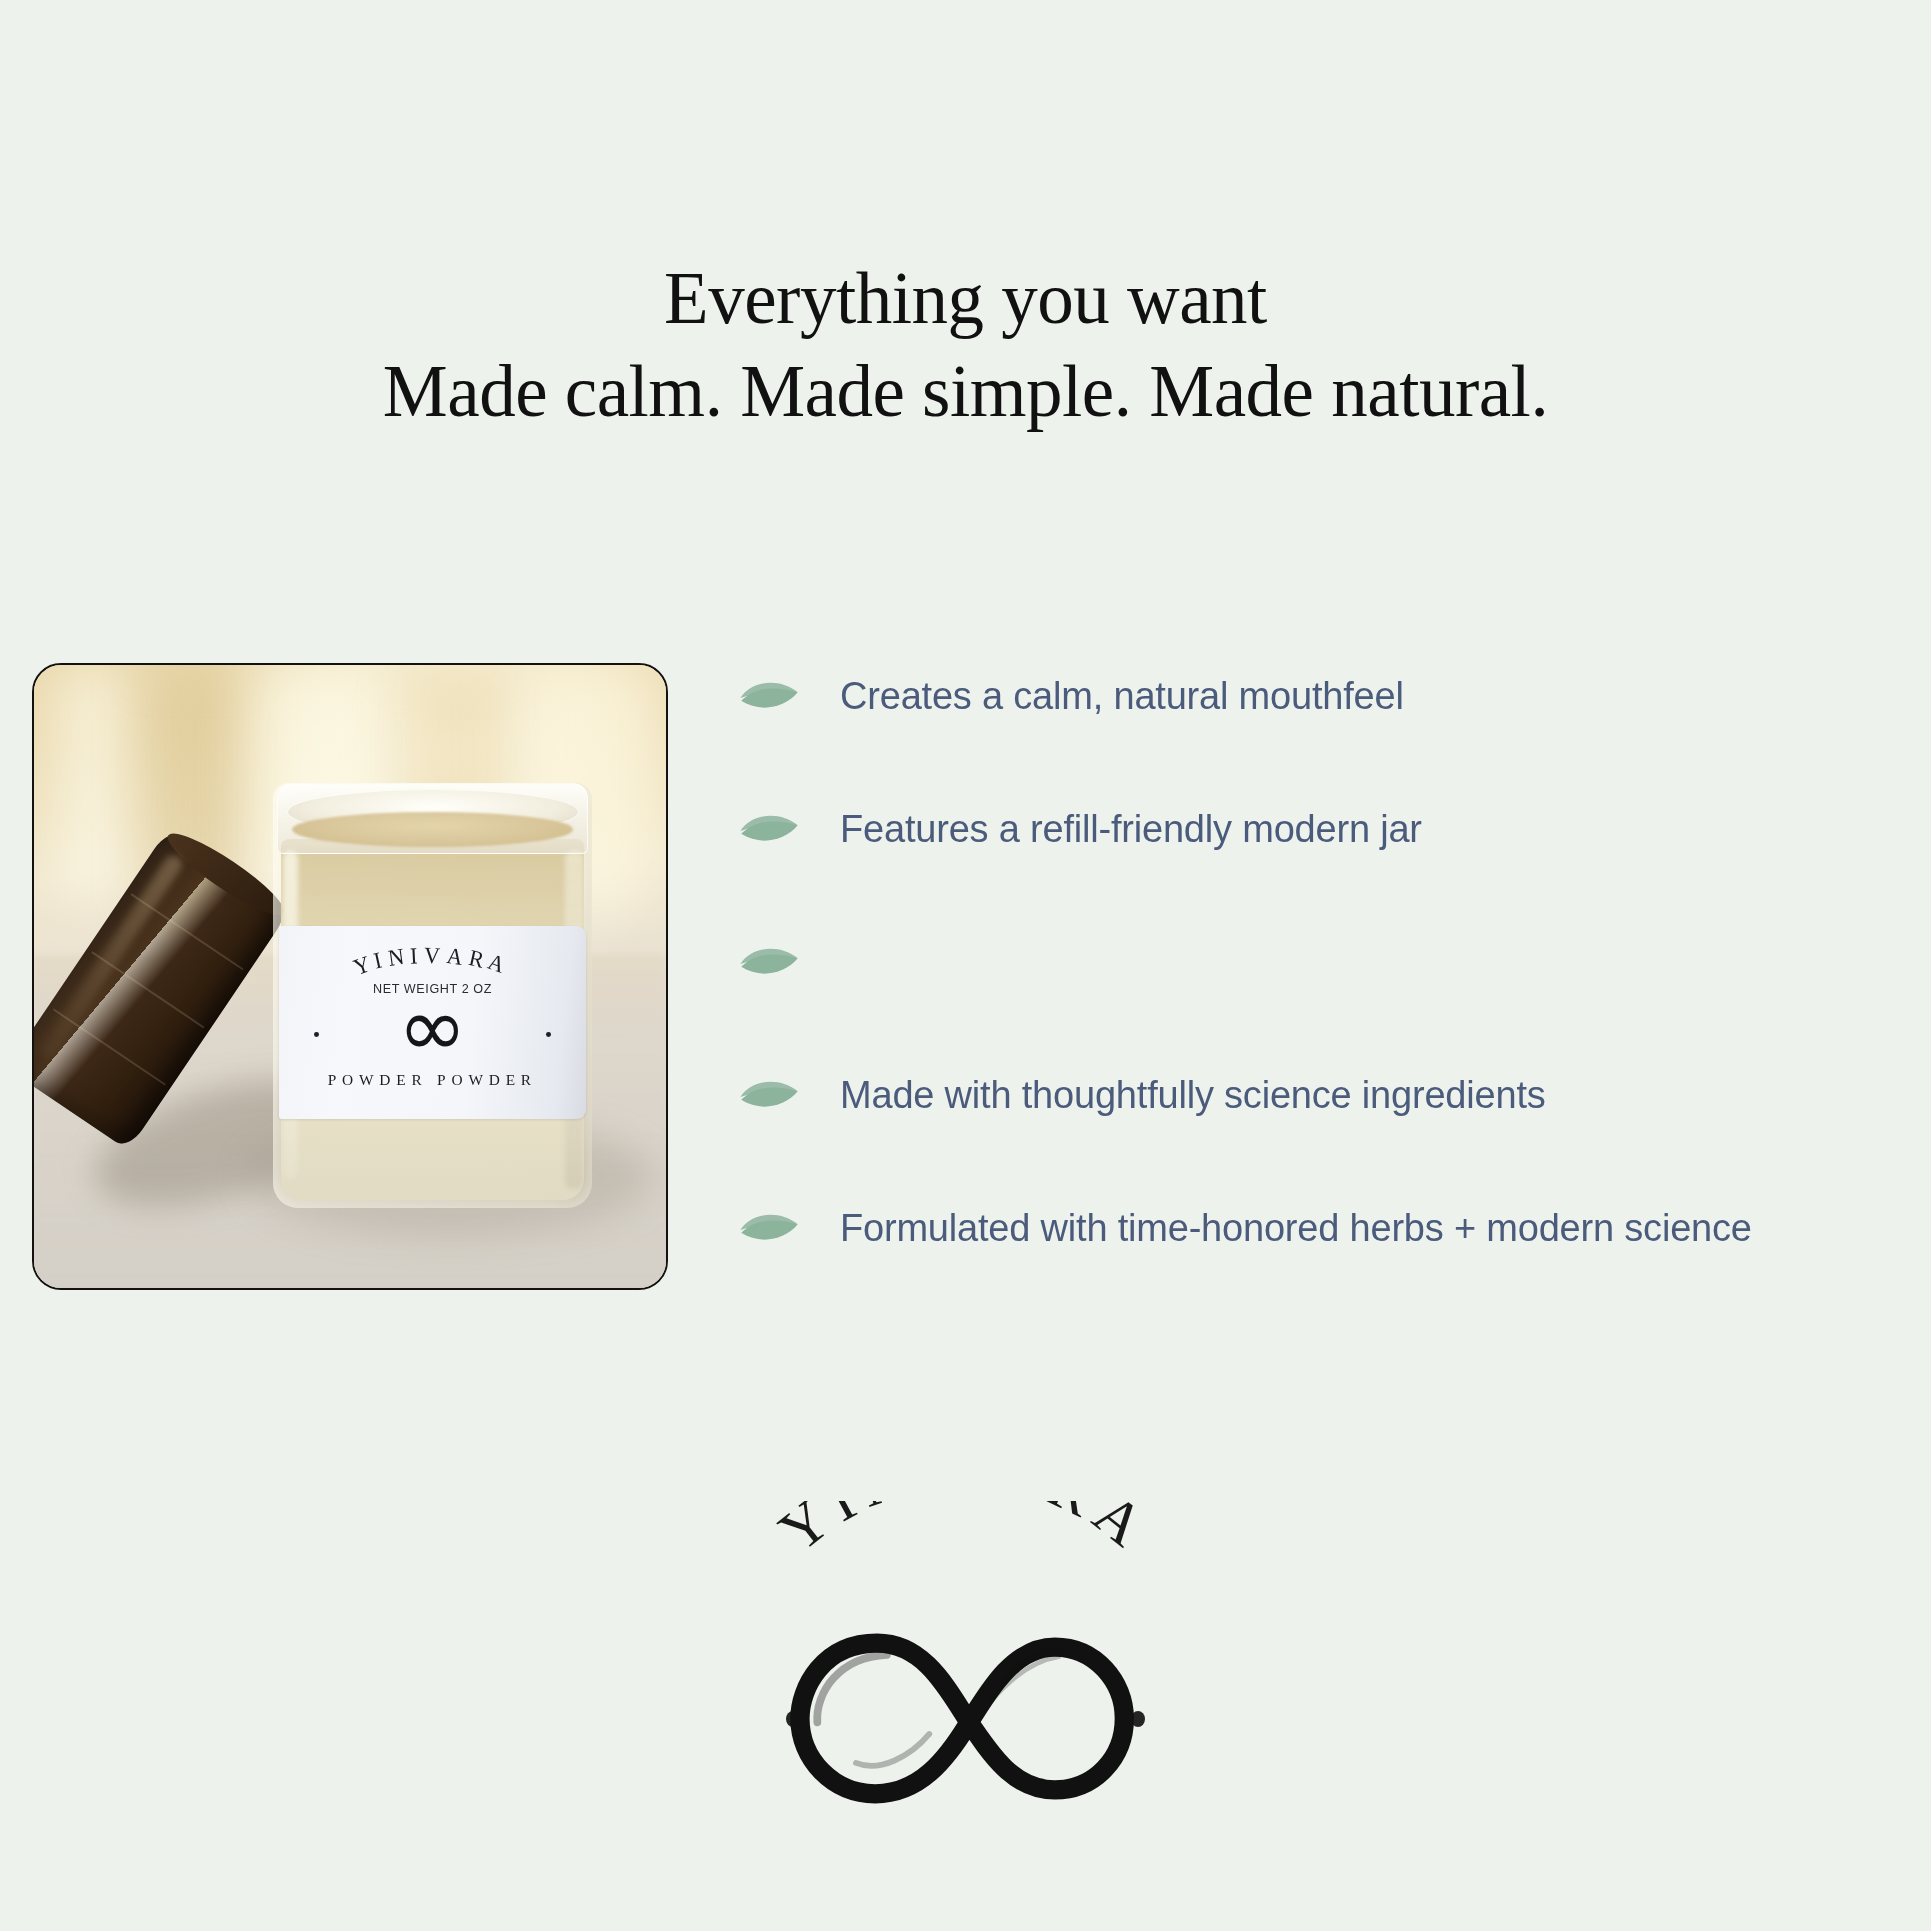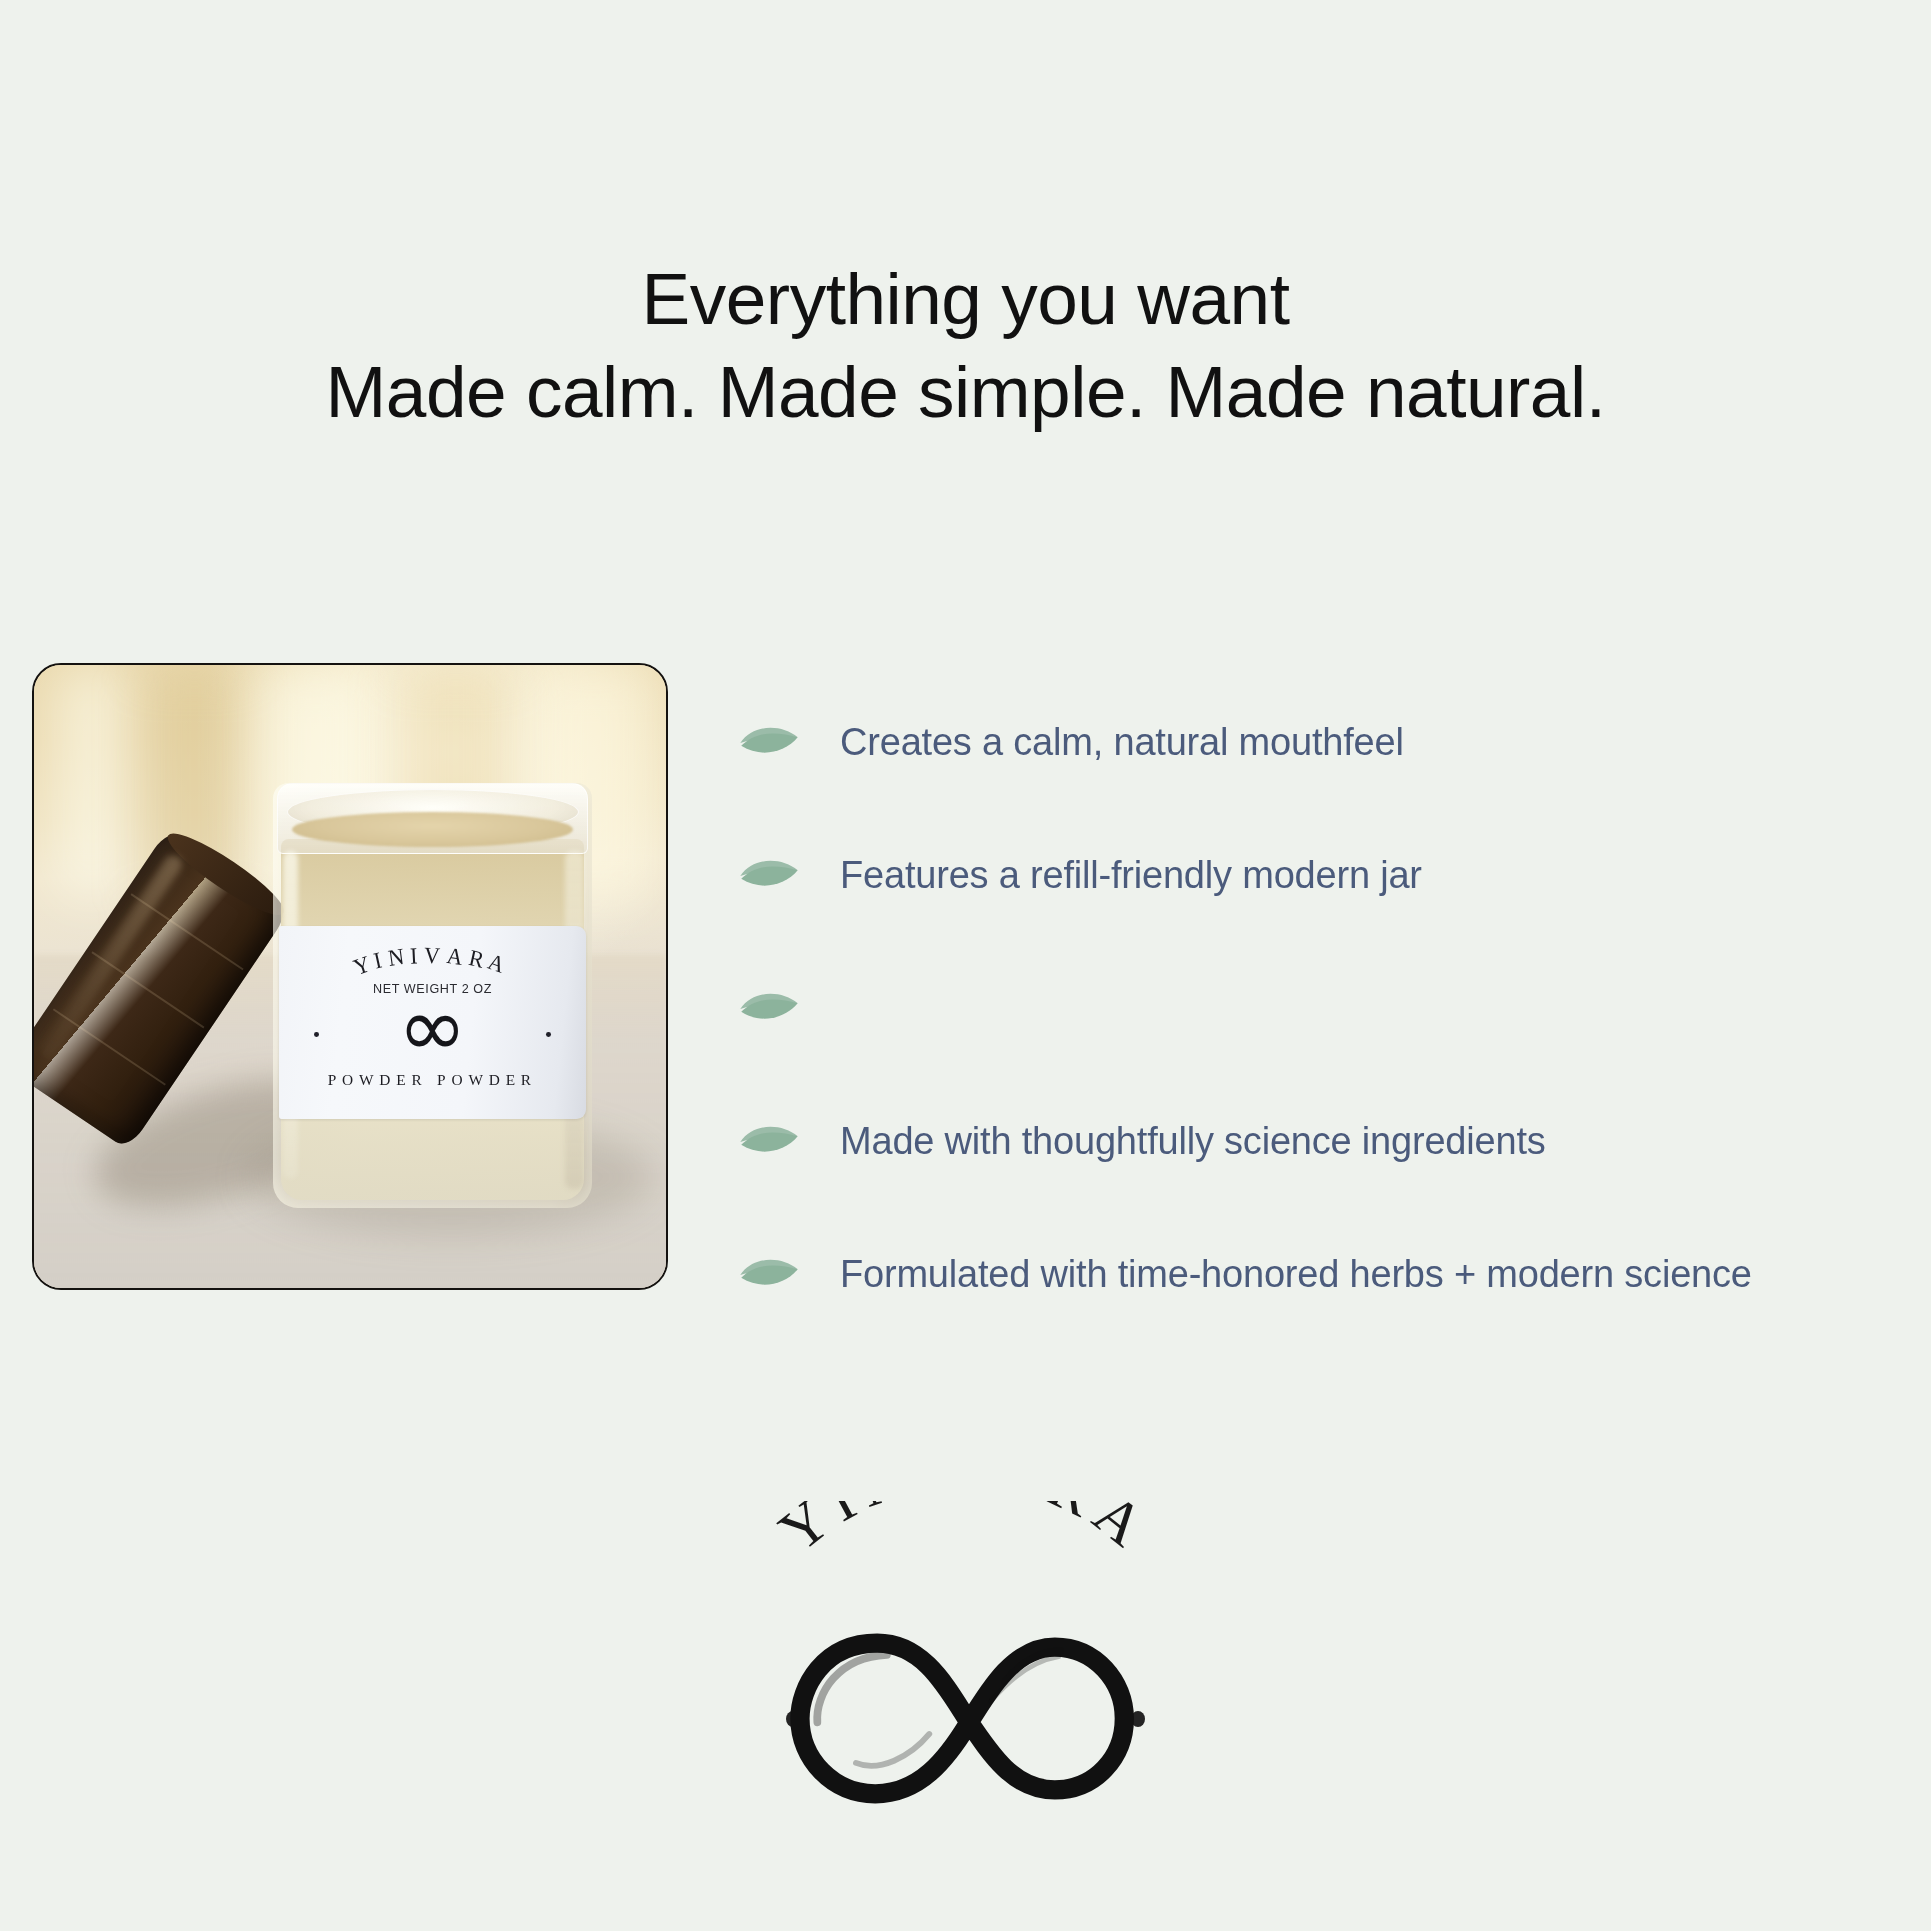--- a/index.html
+++ b/index.html
@@ -20,20 +20,21 @@
     position: absolute;
     left: 0;
     top: 253px;
     width: 1931px;
     text-align: center;
     color: #111111;
     font-weight: 400;
     font-size: 73px;
     line-height: 1.27;
     letter-spacing: -0.5px;
+    font-family: Liberation Serif, serif;
   }
   .headline .line { display: block; white-space: nowrap; }
 
   
   .photo-card {
     position: absolute;
     left: 32px;
     top: 663px;
     width: 632px;
     height: 623px;
@@ -275,21 +276,21 @@
 
   
   .bullets {
     position: absolute;
     left: 739px;
     top: 676px;
     width: 1173px;
   }
   .bullet-row {
     display: flex;
-    align-items: center;
+    align-items: flex-start;
     height: 133px;
   }
   .leaf-icon {
     width: 60px;
     height: 44px;
     flex: 0 0 60px;
     margin-right: 41px;
   }
   .bullet-text {
     color: #4b5b7c;

